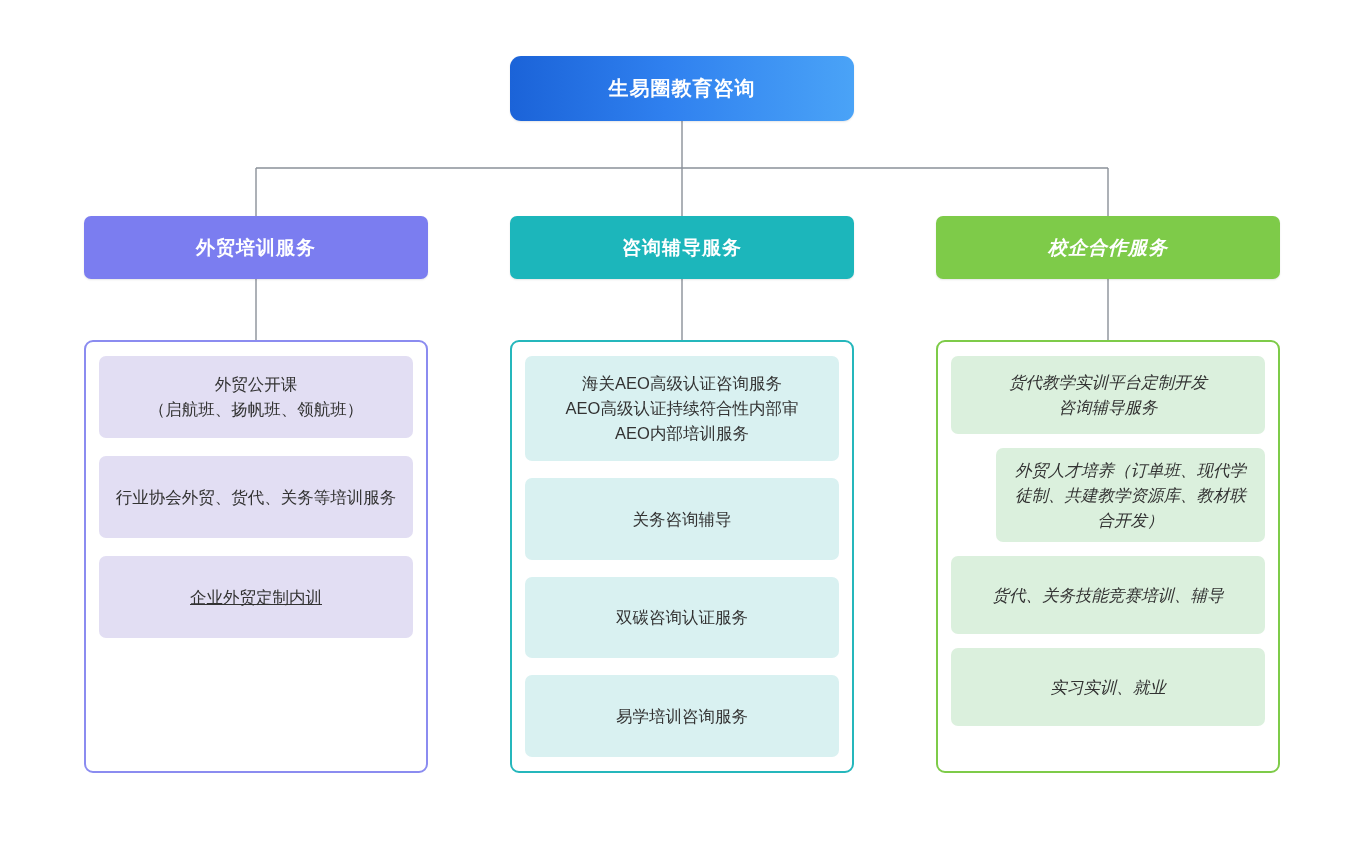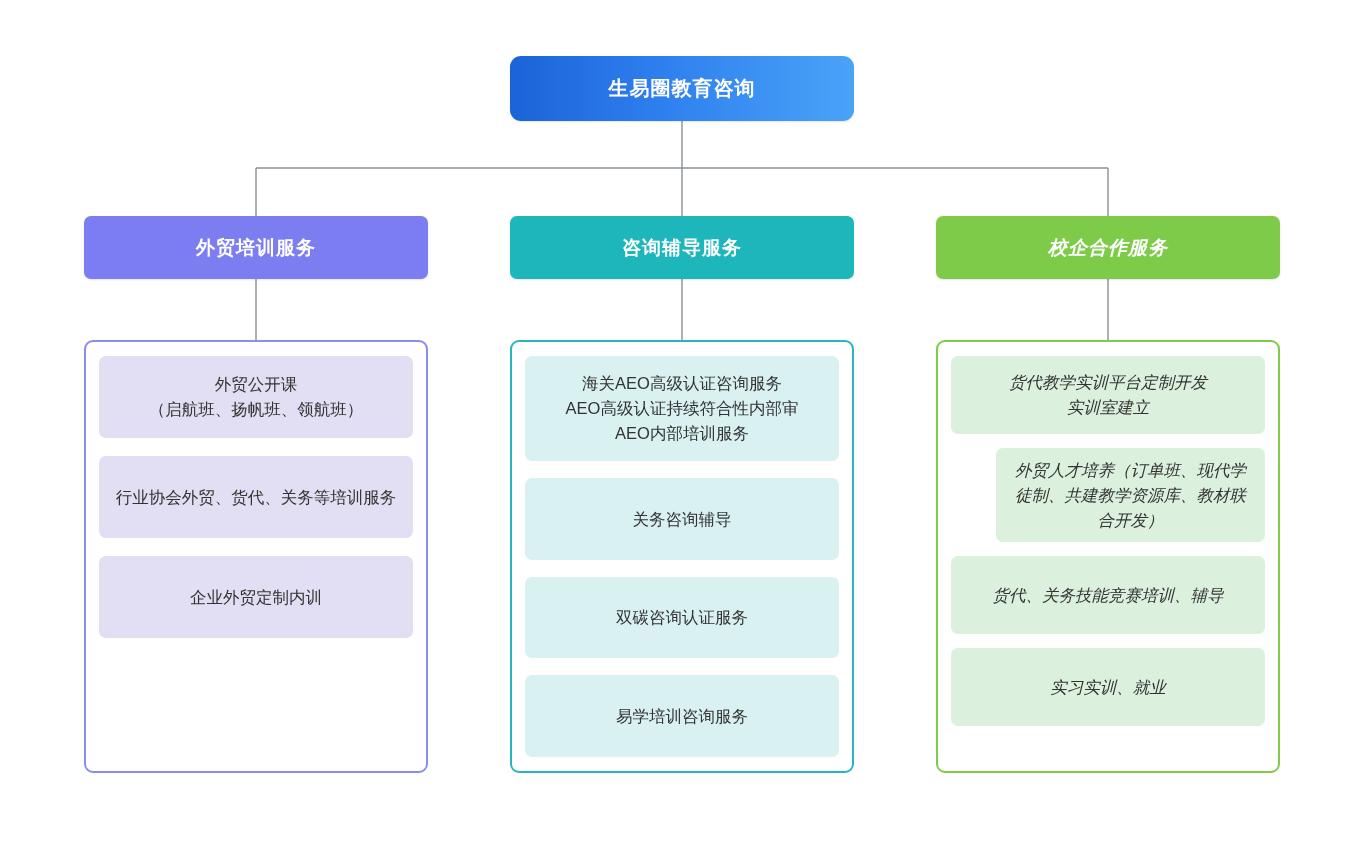--- a/index.html
+++ b/index.html
@@ -105,21 +105,21 @@
     justify-content: center;
     padding: 6px 12px;
     white-space: pre-line;
   }
   .group-box.purple .item { background: #e2def3; }
   .group-box.teal   .item { background: #d9f1f1; }
   .group-box.green  .item { background: #dbf0dd; }
 
   
   .group-box.purple .item { height: 82px; margin-bottom: 18px; }
-  .group-box.purple .item:last-child { margin-bottom: 0; }
+  .group-box.purple .item:last-child { margin-bottom: 0; text-decoration: underline; }
 
   .group-box.teal .item { height: 82px; margin-bottom: 17px; }
   .group-box.teal .item:first-child { height: 106px; }
   .group-box.teal .item:last-child { margin-bottom: 0; }
 
   .group-box.green .item { height: 78px; margin-bottom: 14px; }
   .group-box.green .item:nth-child(2) { height: 94px; margin-left: 45px; }
   .group-box.green .item:last-child { margin-bottom: 0; }
 </style>
 </head>
@@ -171,20 +171,20 @@
       <div class="item">易学培训咨询服务</div>
     </div>
   </div>
 
   <div class="column col-right">
     <div class="cat-header green">
       <span>校企合作服务</span>
     </div>
     <div class="group-box green">
       <div class="item">货代教学实训平台定制开发
-实训室建立</div>
+咨询辅导服务</div>
       <div class="item">外贸人才培养（订单班、现代学徒制、共建教学资源库、教材联合开发）</div>
       <div class="item">货代、关务技能竞赛培训、辅导</div>
       <div class="item">实习实训、就业</div>
     </div>
   </div>
 
 </div>
 
 </body></html>

